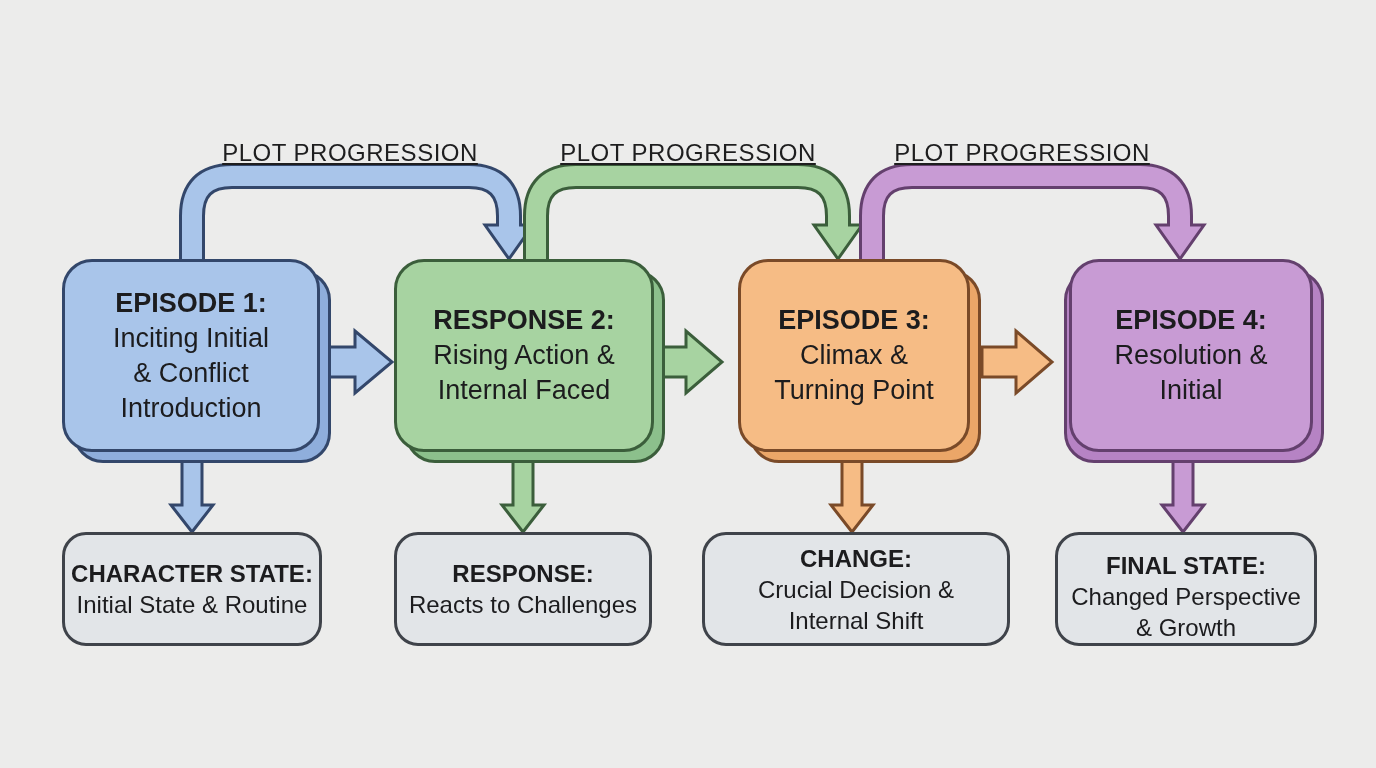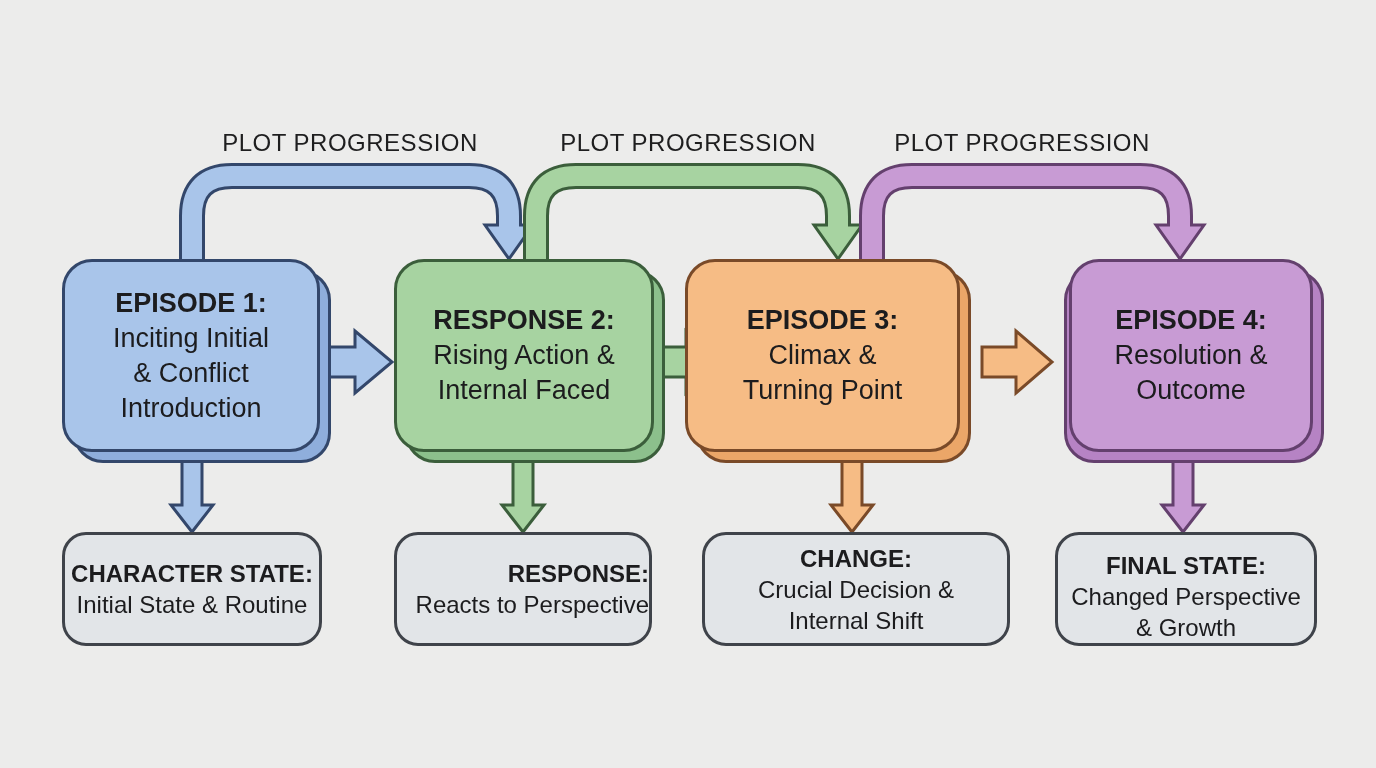--- a/index.html
+++ b/index.html
@@ -18,28 +18,29 @@
     font-family:"Liberation Sans", sans-serif;
     color:var(--text);
     position:relative;
     overflow:hidden;
   }
   .stage{position:absolute;inset:0;width:1376px;height:768px;}
   svg.connectors{position:absolute;inset:0;z-index:1;}
 
   .plot-label{
     position:absolute;
-    top:129px;
+    top:139px;
     width:320px;
     text-align:center;
     font-size:24px;
     letter-spacing:0.5px;
     color:#1E1E1F;
     z-index:2;
     white-space:nowrap;
+    text-decoration:underline;
   }
 
   .ep{position:absolute;top:259px;height:193px;z-index:2;}
   .ep .back{
     position:absolute;inset:0;
     transform:translate(11px,11px);
     border-radius:30px;
     border:3px solid transparent;
   }
   .ep .face{
@@ -123,44 +124,44 @@
     </div>
   </div>
   <div class="ep green" style="left:394px;width:260px;">
     <div class="back"></div>
     <div class="face">
       <span class="ep-title">RESPONSE 2:</span>
       <span>Rising Action &amp;</span>
       <span>Internal Faced</span>
     </div>
   </div>
-  <div class="ep orange" style="left:685px;width:275px;">
+  <div class="ep orange" style="left:738px;width:232px;">
     <div class="back"></div>
     <div class="face">
       <span class="ep-title">EPISODE 3:</span>
       <span>Climax &amp;</span>
       <span>Turning Point</span>
     </div>
   </div>
   <div class="ep purple" style="left:1053px;width:260px;">
     <div class="back"></div>
     <div class="face">
       <span class="ep-title">EPISODE 4:</span>
       <span>Resolution &amp;</span>
-      <span>Outcome</span>
+      <span>Initial</span>
     </div>
   </div>
 
   <div class="state" style="left:62px;width:260px;">
     <span class="state-title">CHARACTER STATE:</span>
     <span>Initial State &amp; Routine</span>
   </div>
-  <div class="state" style="left:394px;width:258px;align-items:flex-end;">
+  <div class="state" style="left:394px;width:258px;">
     <span class="state-title">RESPONSE:</span>
-    <span>Reacts to Perspective</span>
+    <span>Reacts to Challenges</span>
   </div>
   <div class="state" style="left:702px;width:308px;">
     <span class="state-title">CHANGE:</span>
     <span>Crucial Decision &amp;</span>
     <span>Internal Shift</span>
   </div>
   <div class="state" style="left:1055px;width:262px;justify-content:flex-end;">
     <span class="state-title">FINAL STATE:</span>
     <span>Changed Perspective</span>
     <span>&amp; Growth</span>

